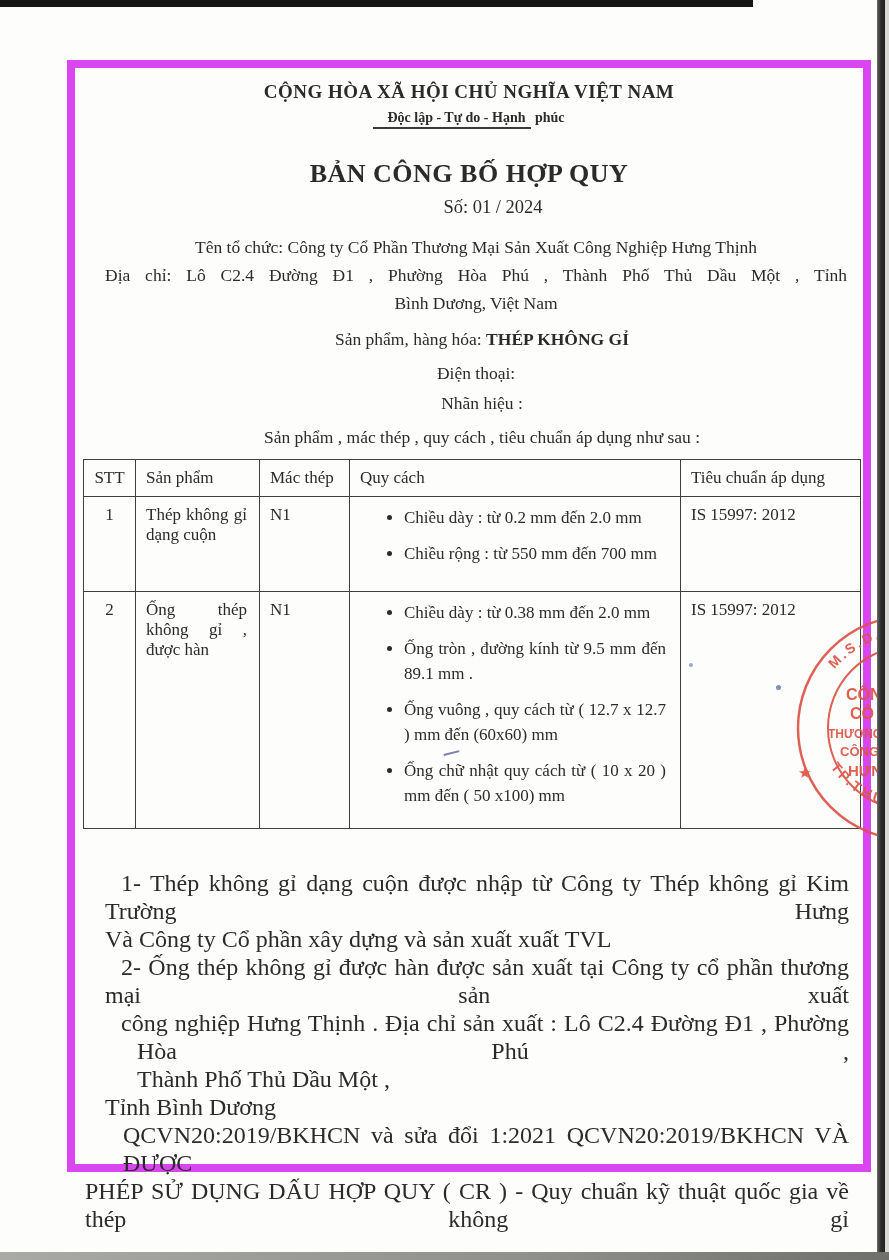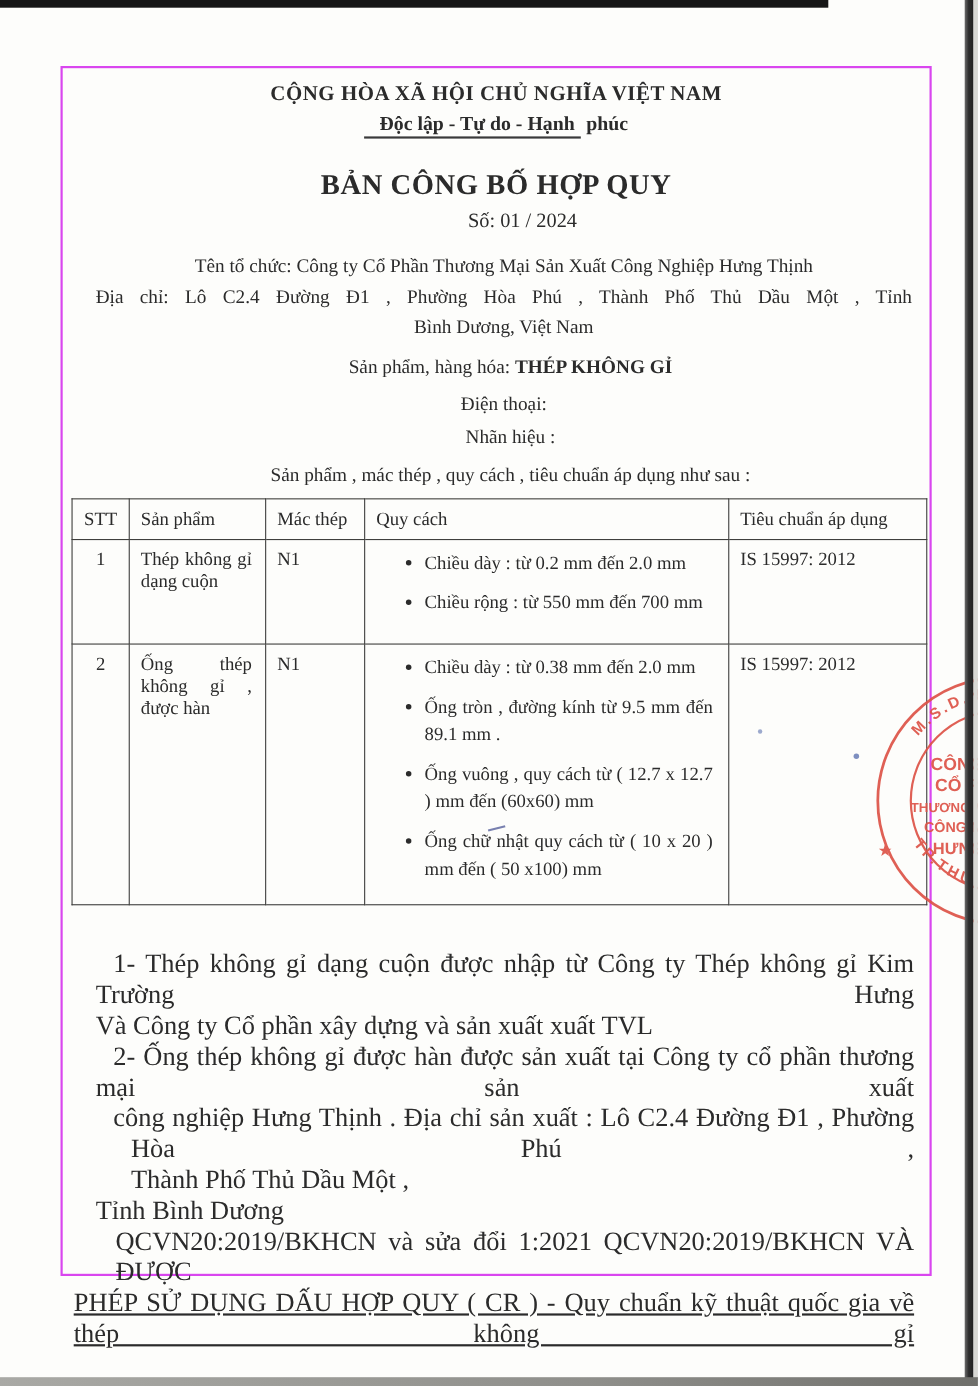--- a/index.html
+++ b/index.html
@@ -30,37 +30,37 @@
     z-index: 30;
   }
   .scan-bar-bottom {
     position: absolute; left: 0; top: 1252px;
     width: 889px; height: 8px;
     background: linear-gradient(to right, #a9a9a5, #8f8f8b 60%, #6f6f6b);
     z-index: 31;
   }
   .doc-frame {
     position: absolute;
-    left: 55px; top: 60px;
+    left: 67px; top: 60px;
     width: 788px; height: 1096px;
-    border: 2px solid #d946ef;
+    border: 8px solid #d946ef;
     background: transparent;
     z-index: 5;
   }
   .center { text-align: center; }
 
   .motto-line1 {
     margin-top: 12px;
     font-size: 19px; font-weight: bold;
     letter-spacing: 0.5px;
     line-height: 24px;
   }
   .motto-line2 {
     margin-top: 3px;
-    font-size: 18px; font-weight: bold;
+    font-size: 14px; font-weight: bold;
     line-height: 22px;
   }
   .motto-line2 .u {
     border-bottom: 2px solid #3a3a3a;
     padding: 0 6px 2px 14px;
   }
   .doc-title {
     margin-top: 30px;
     font-size: 26px; font-weight: bold;
     letter-spacing: 0.5px;
@@ -119,21 +119,21 @@
   ul.qc-list li {
     margin: 0 0 11px 0;
     line-height: 25px;
     text-align: justify;
   }
   .notes-block { margin-top: 40px; }
   .note-p { margin: 0 14px 0 30px; font-size: 24px; line-height: 28px; }
   .note-hang { padding-left: 32px; text-indent: -16px; }
   .note-first-indent { text-indent: 16px; }
   .note-qcvn1 { margin-left: 10px; padding-left: 38px; }
-  .note-qcvn2 { margin-left: 10px; text-decoration: underline; }
+  .note-qcvn2 { margin-left: 10px; }
 
   .stamp-wrap {
     position: absolute;
     left: 788px; top: 606px;
     width: 240px; height: 250px;
     z-index: 20;
     opacity: 0.92;
   }
   .pen-mark-1 {
     position: absolute; left: 444px; top: 752px;

